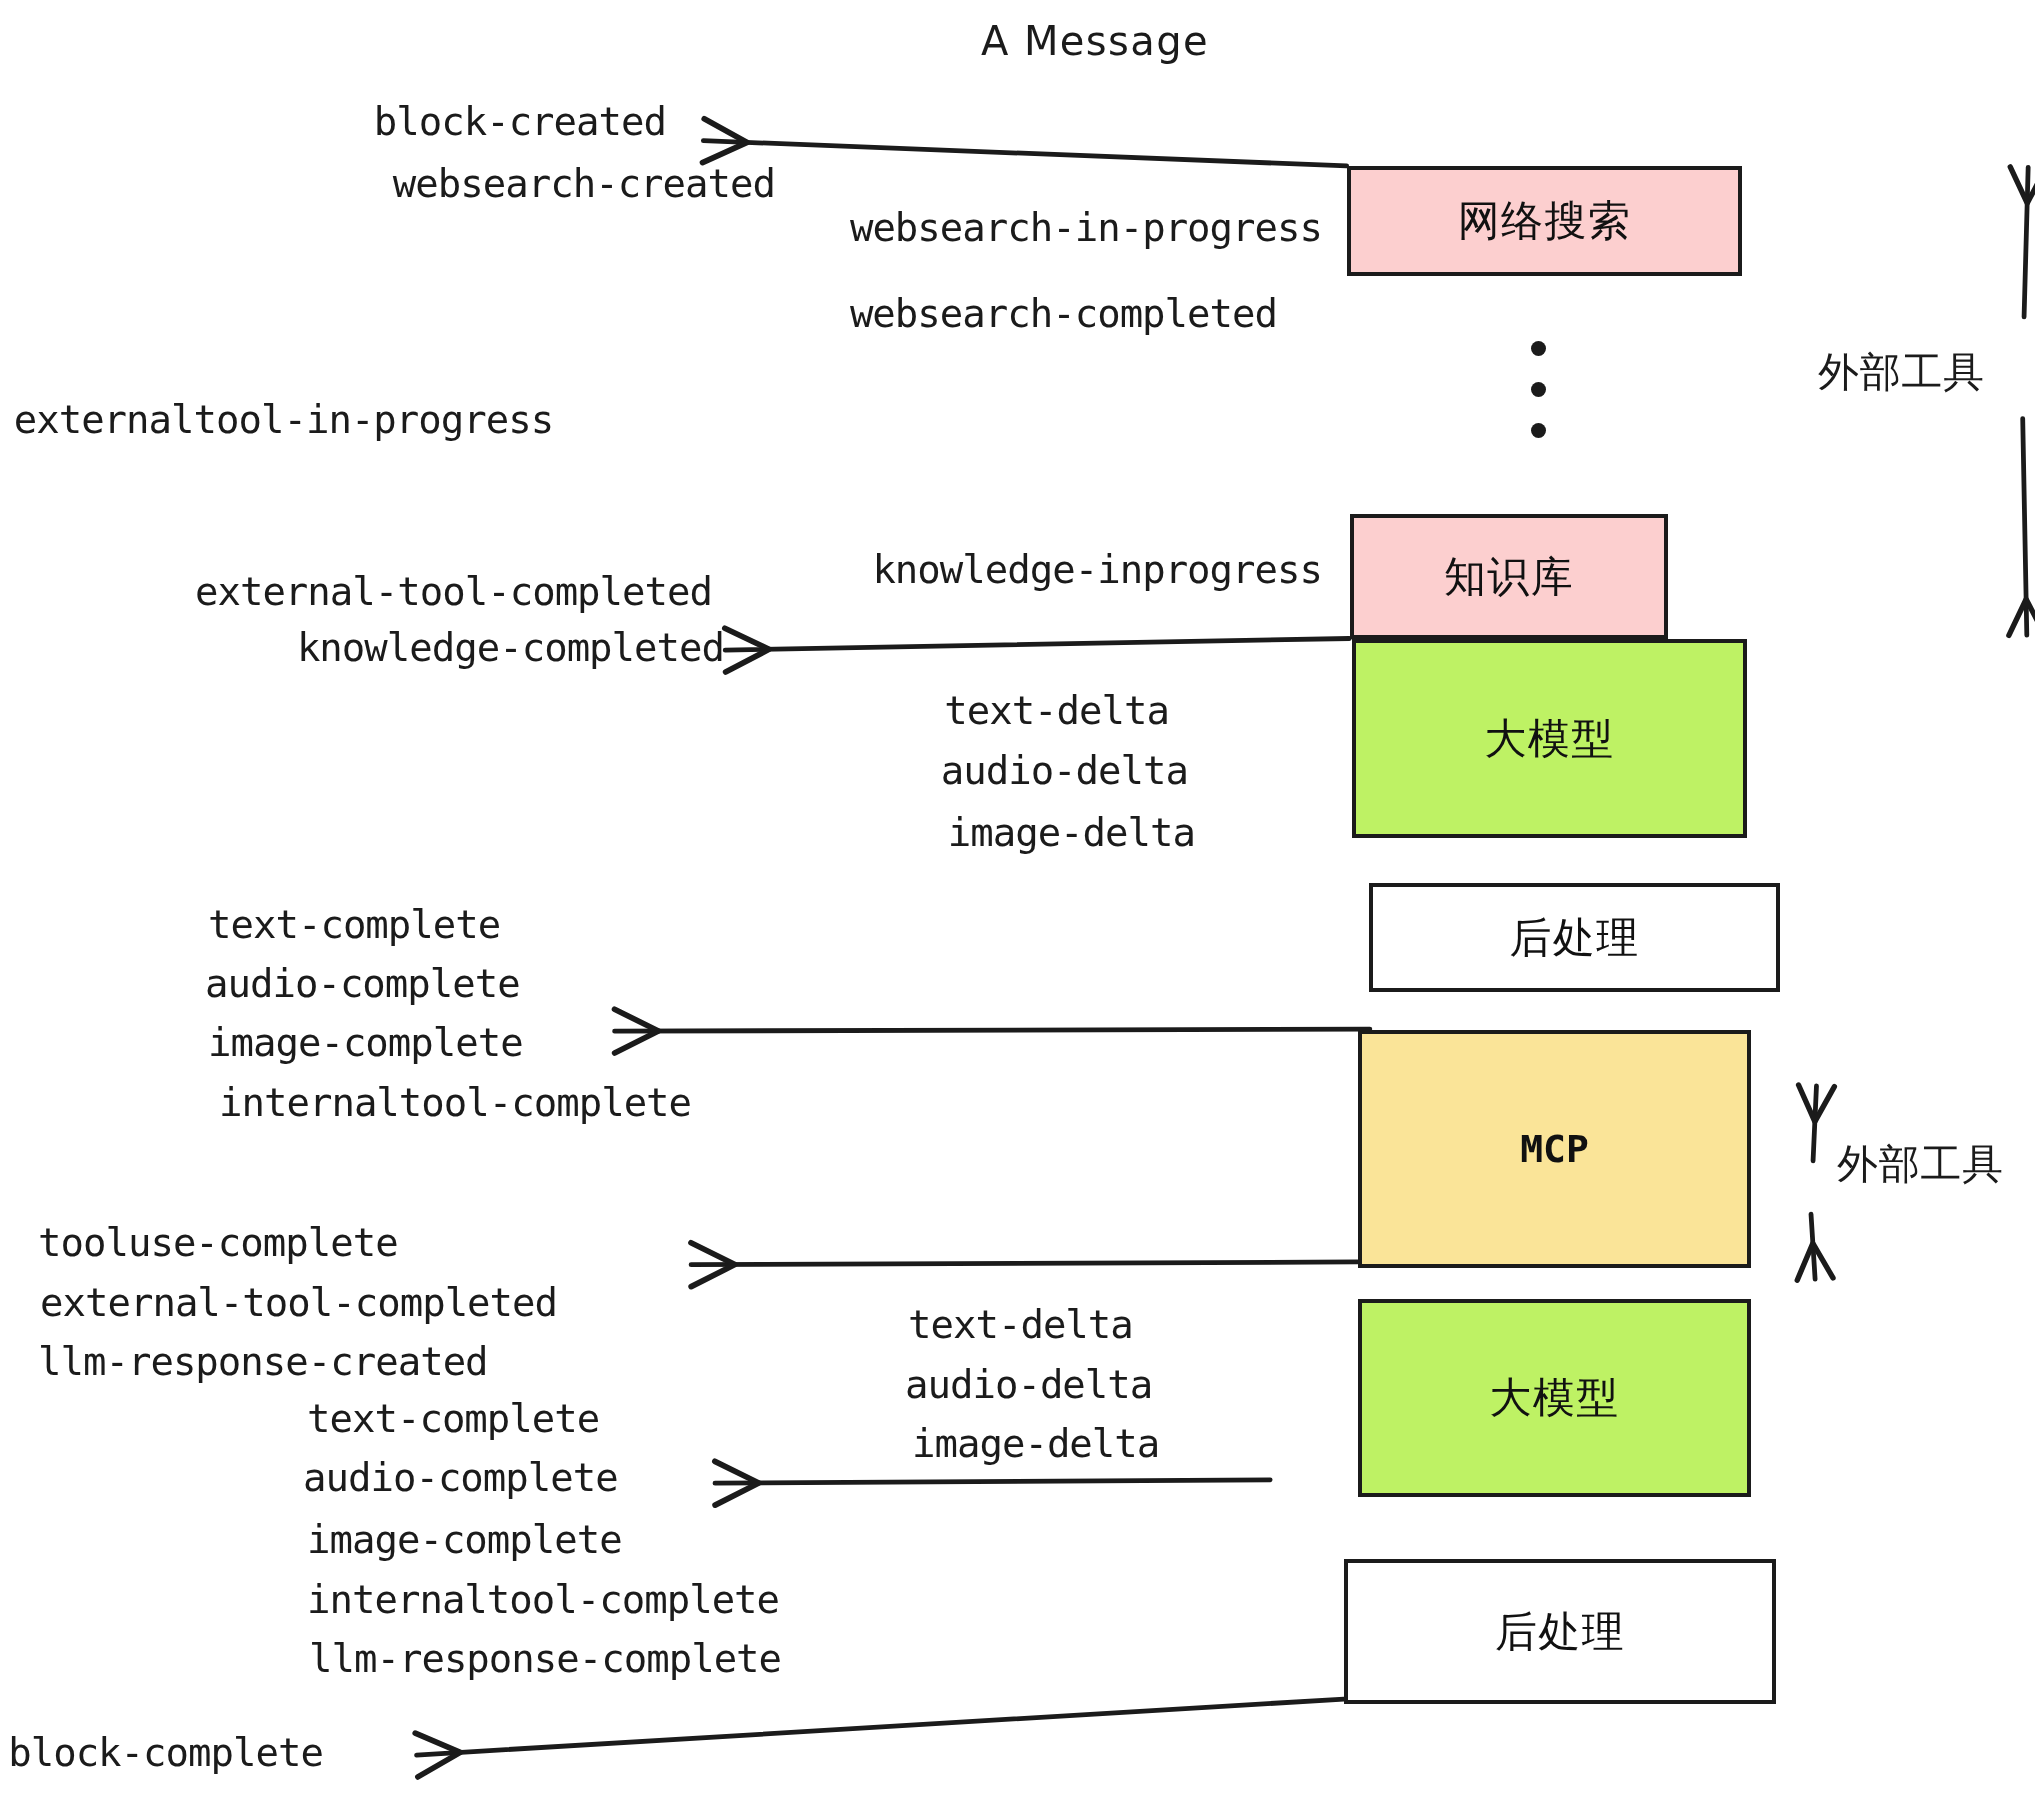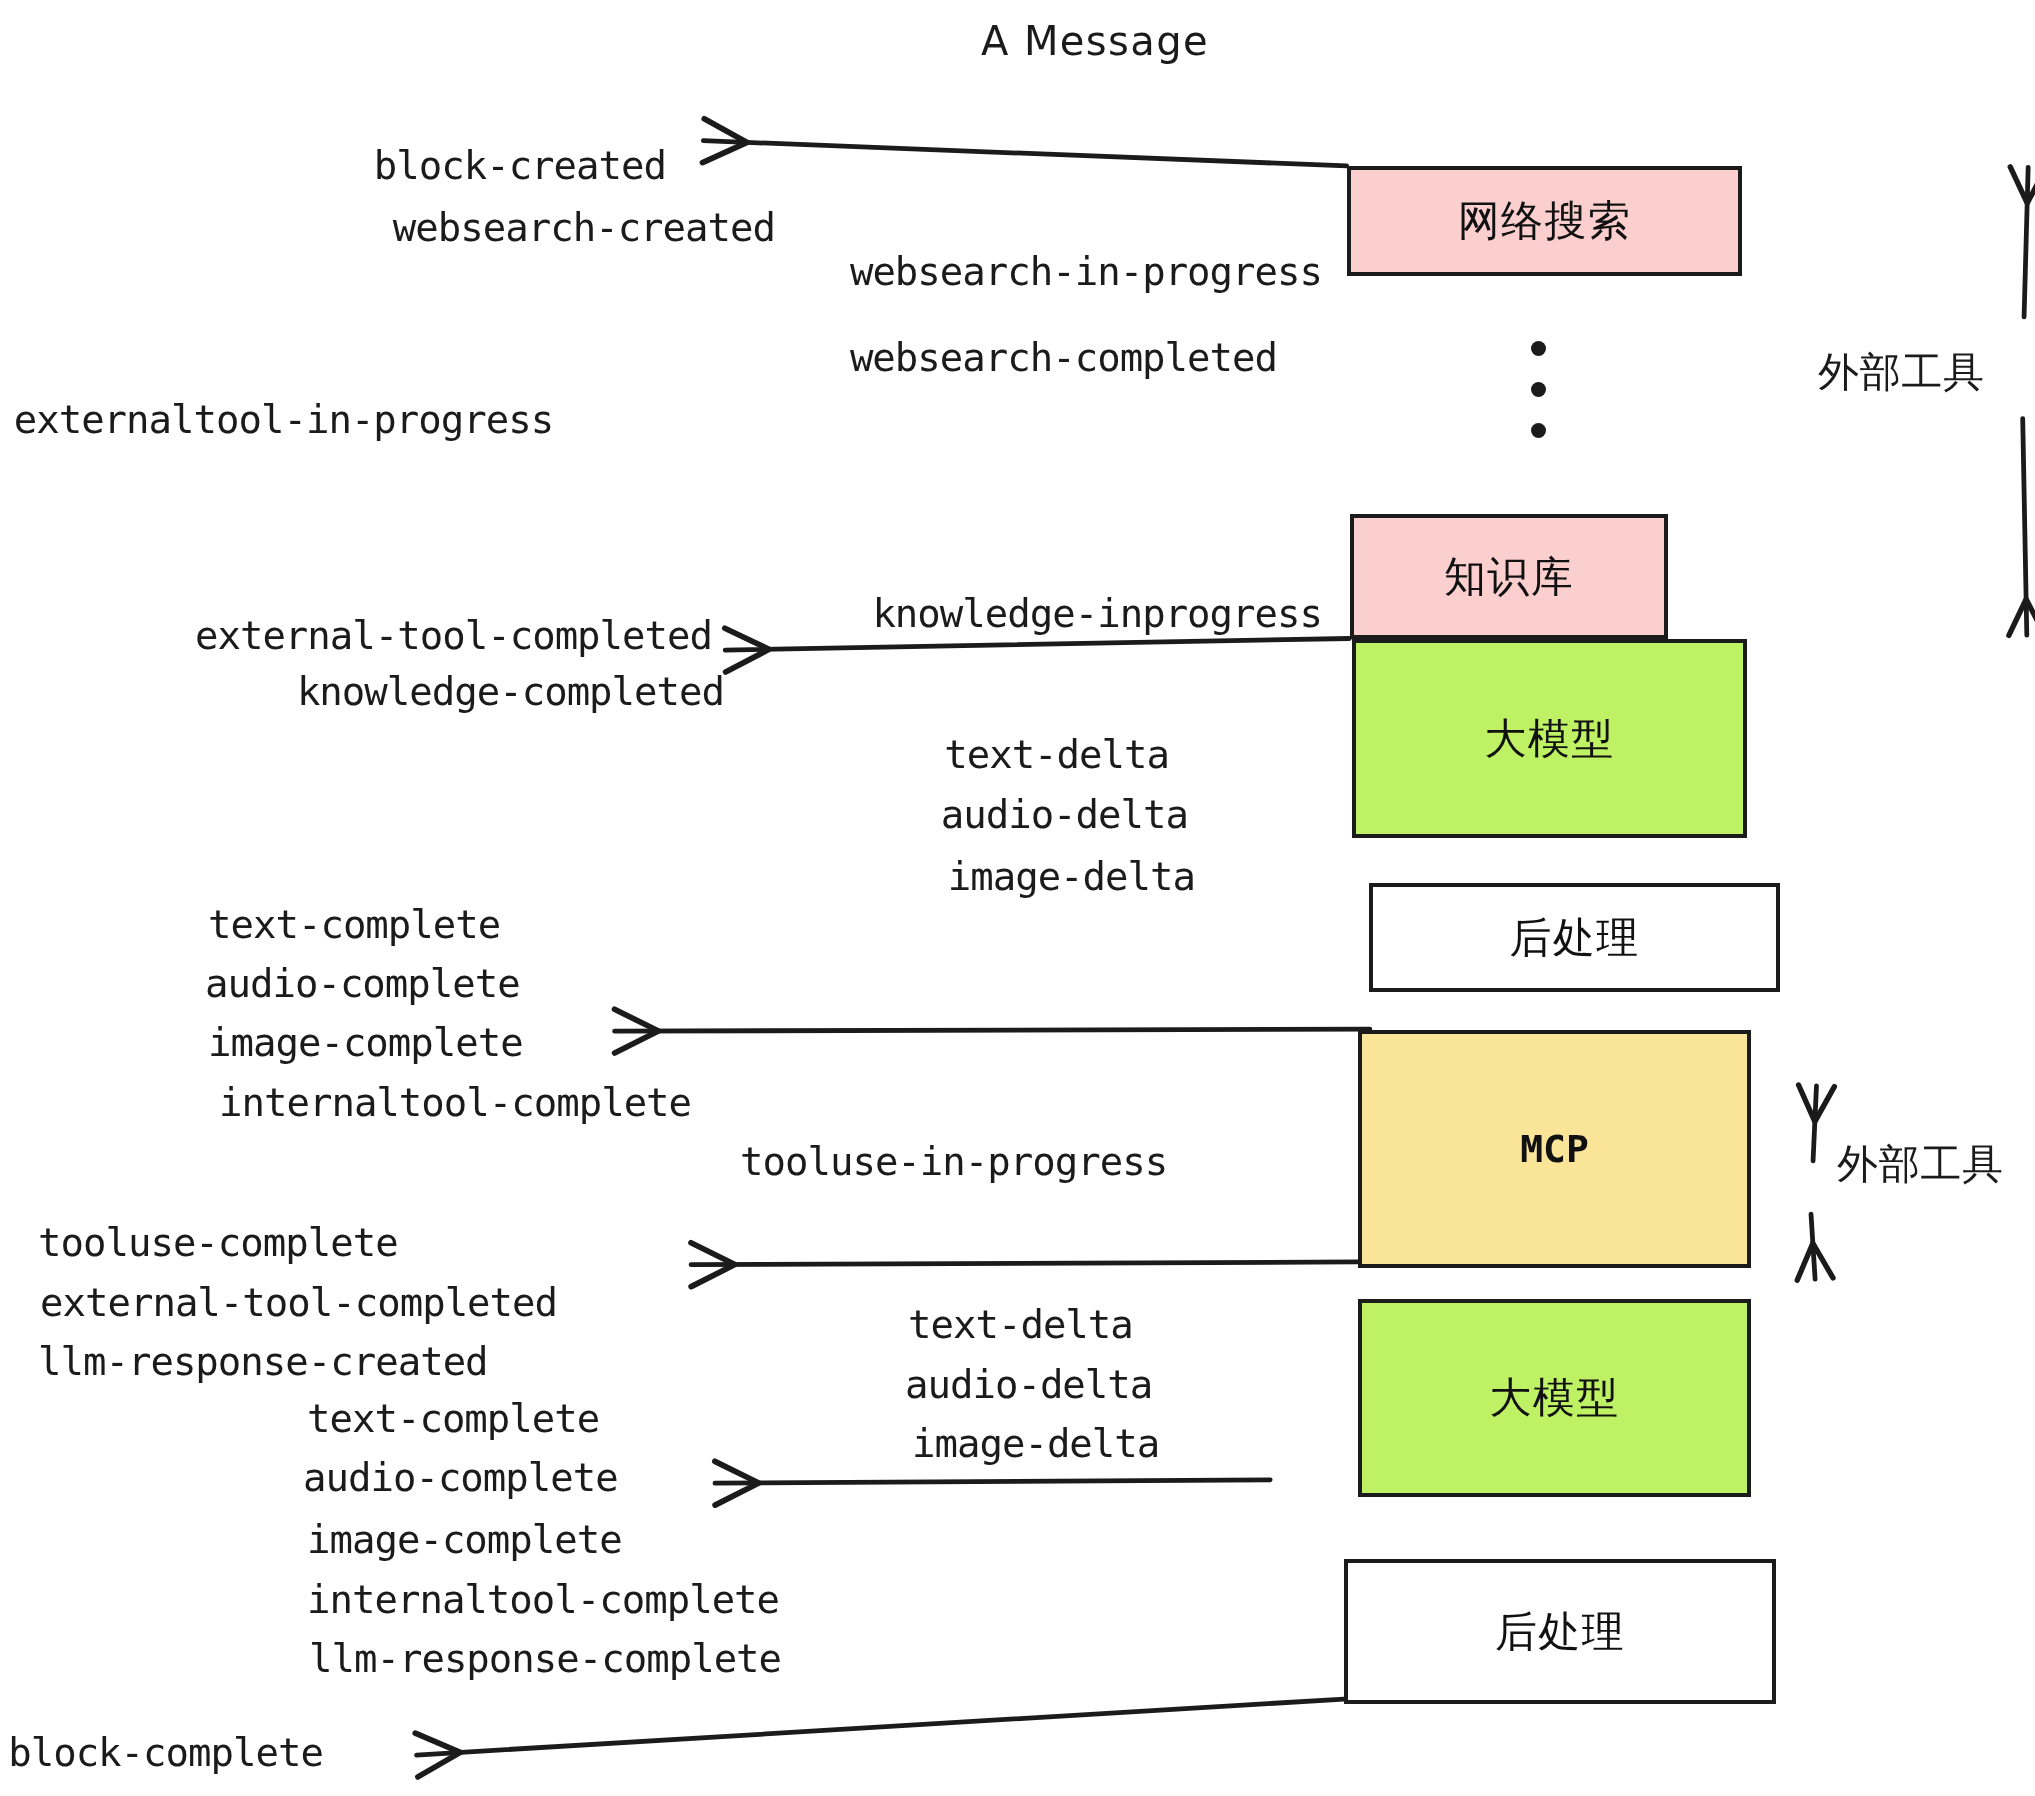--- a/index.html
+++ b/index.html
@@ -19,21 +19,21 @@
   .ev{
     position:absolute;
     font-family:"DejaVu Sans Mono","Liberation Mono",monospace;
     font-size:39px;
     letter-spacing:-1px;
     color:#1b1b1b;
     white-space:nowrap;
     line-height:1;
     font-weight:500;
   }
-  .ev.r{transform:translateX(-100%);margin-top:44px;}
+  .ev.r{transform:translateX(-100%);}
   .title{
     position:absolute;
     font-family:"DejaVu Sans","Liberation Sans",sans-serif;
     font-size:40px;
     color:#1b1b1b;
     white-space:nowrap;
     letter-spacing:1.4px;
   }
   
   .box{
@@ -175,21 +175,20 @@
   <div class="ev r" style="left:1195px;top:813px;">image-delta</div>
 
   <div class="ev" style="left:208px;top:905px;">text-complete</div>
 
   <div class="ev" style="left:205px;top:964px;">audio-complete</div>
 
   <div class="ev" style="left:208px;top:1023px;">image-complete</div>
 
   <div class="ev" style="left:219px;top:1083px;">internaltool-complete</div>
 
-  <div class="ev" style="left:740px;top:1142px;">tooluse-in-progress</div>
 
   <div class="ev" style="left:38px;top:1223px;">tooluse-complete</div>
 
   <div class="ev" style="left:40px;top:1283px;">external-tool-completed</div>
 
   <div class="ev" style="left:38px;top:1342px;">llm-response-created</div>
 
   <div class="ev" style="left:908px;top:1305px;">text-delta</div>
 
   <div class="ev" style="left:905px;top:1365px;">audio-delta</div>

